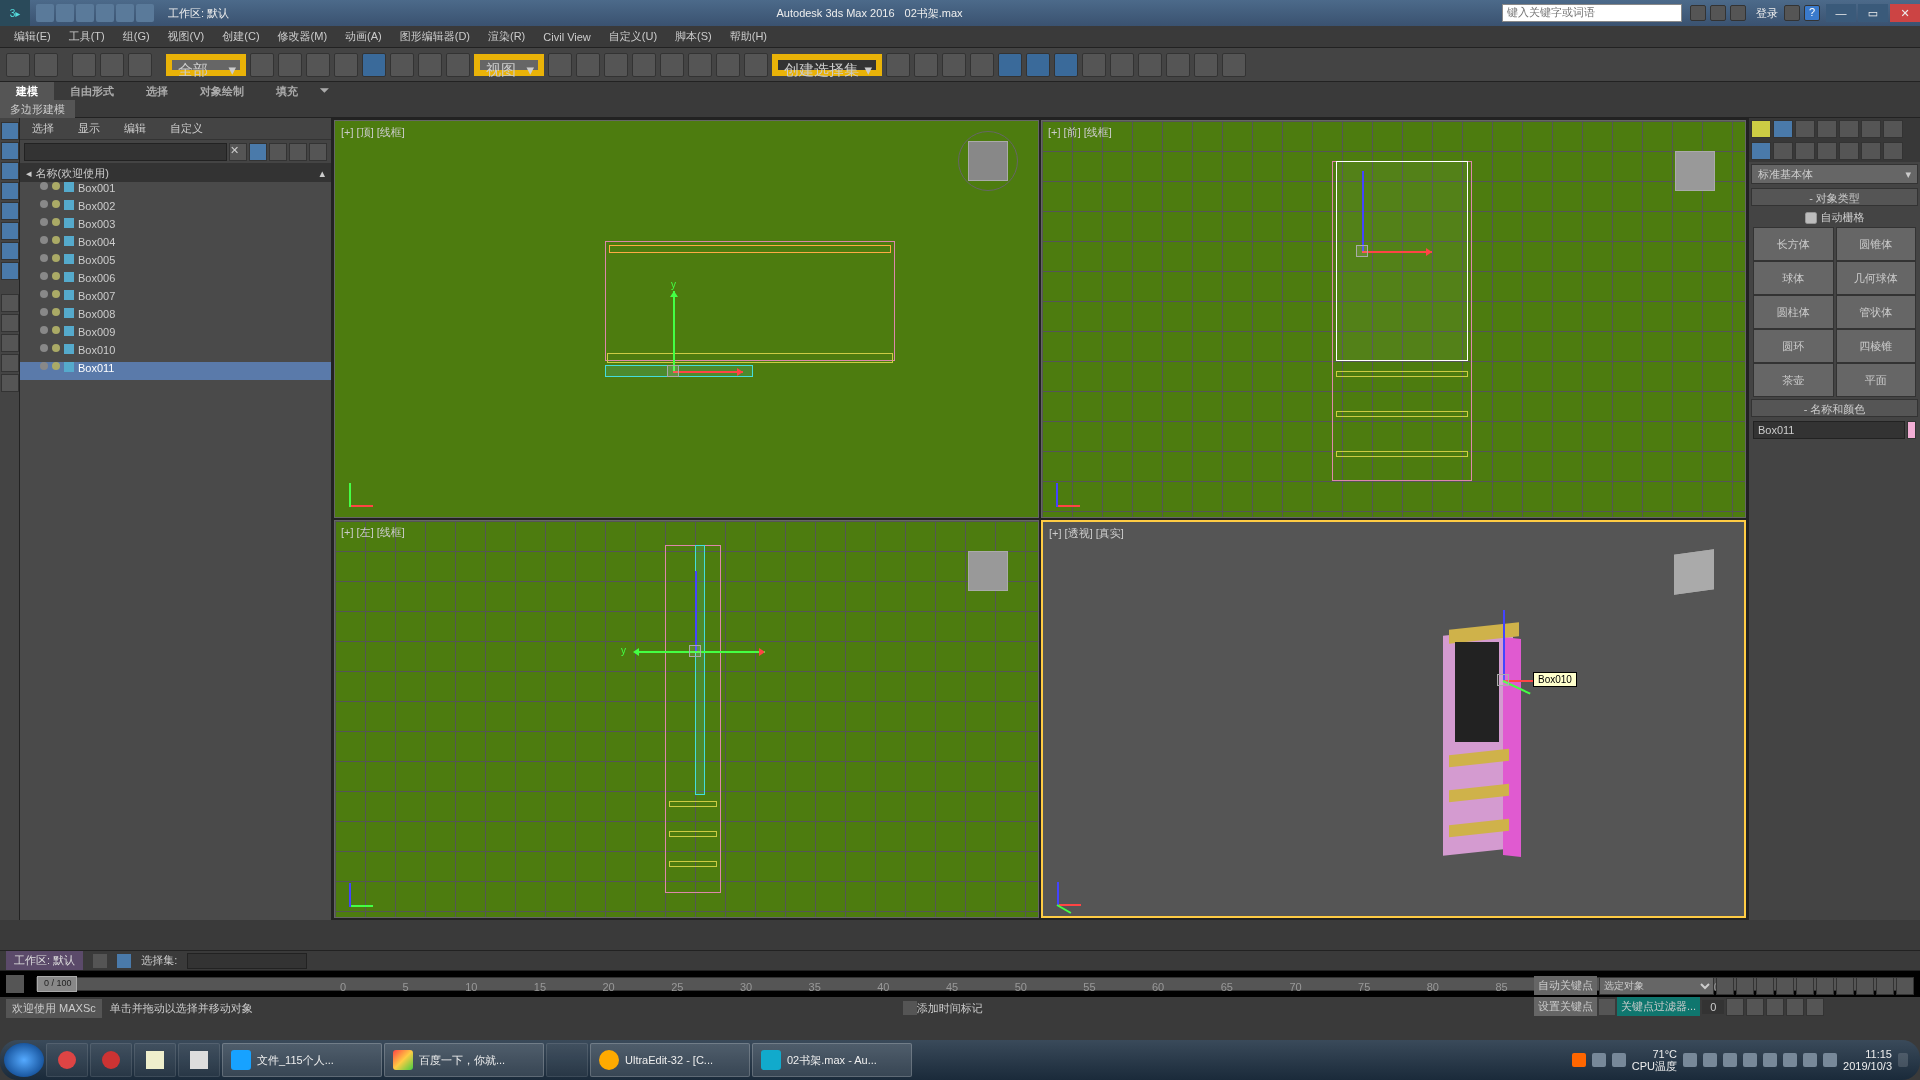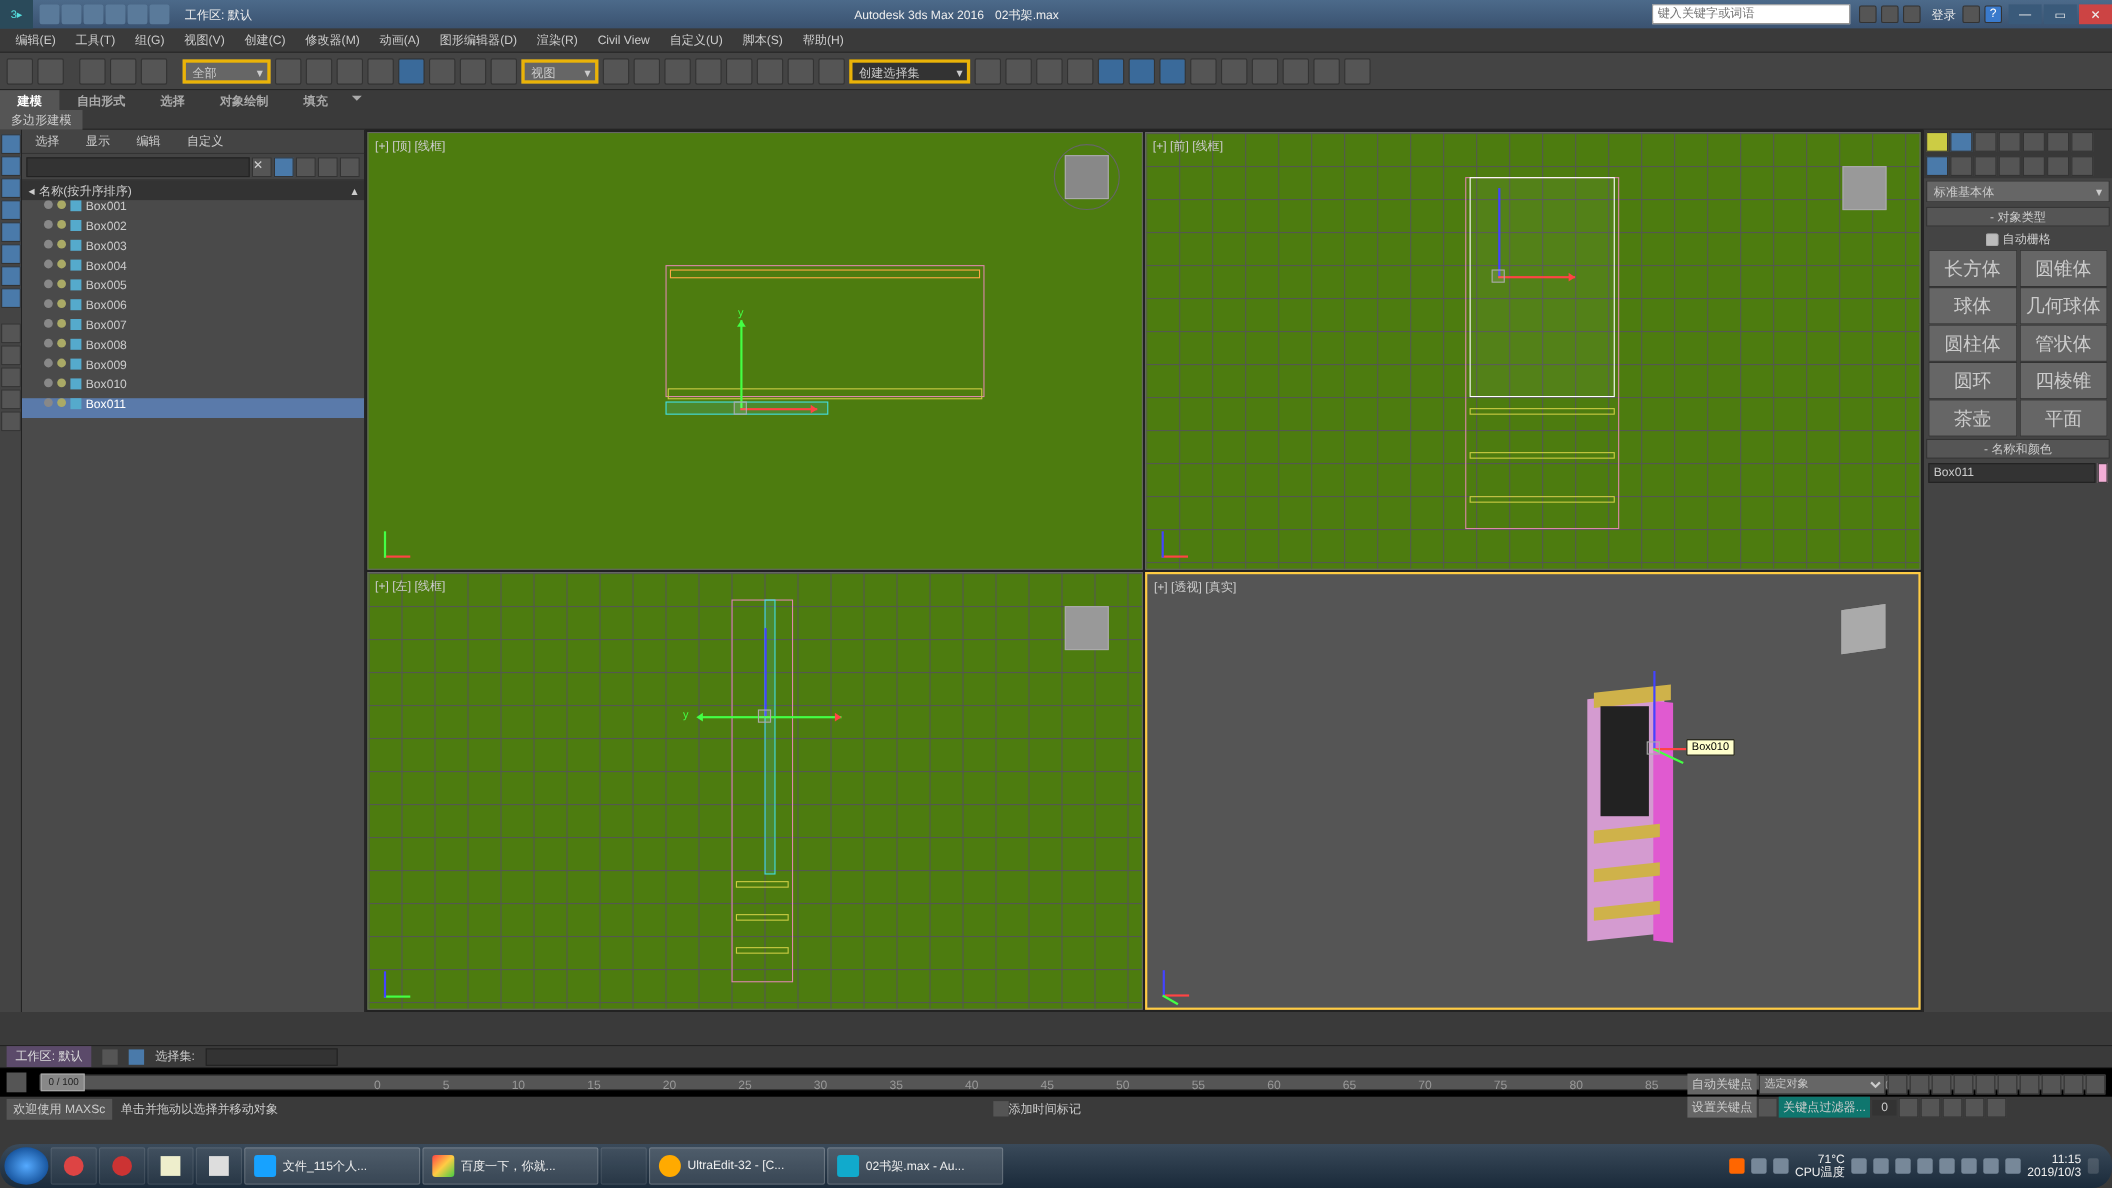--- a/index.html
+++ b/index.html
@@ -18,21 +18,21 @@
 .titlebar .winbtns { display: flex; }
 .titlebar .winbtns div { width: 30px; height: 18px; margin-left: 2px; display: flex; align-items: center; justify-content: center; }
 .titlebar .winbtns .min { background: #3a5a7a; }
 .titlebar .winbtns .max { background: #3a5a7a; }
 .titlebar .winbtns .close { background: #c44; }
 .menubar { height: 22px; background: #3a3a3a; display: flex; align-items: center; padding: 0 6px; gap: 2px; border-bottom: 1px solid #222; }
 .menubar span { padding: 2px 8px; color: #ccc; cursor: default; }
 .toolbar { height: 34px; background: #444; border-bottom: 1px solid #222; display: flex; align-items: center; padding: 0 6px; gap: 4px; }
 .tbtn { width: 24px; height: 24px; background: #555; border: 1px solid #333; border-radius: 2px; }
 .tbtn.blue { background: #3a6a9a; }
-.tsel { height: 22px; background: #666; border: 3px solid #eab308; color: #ccc; padding: 0 16px 0 6px; position: relative; font-size: 11px; line-height: 20px; }
+.tsel { height: 22px; background: #666; border: 6px solid #eab308; color: #ccc; padding: 0 16px 0 6px; position: relative; font-size: 15px; line-height: 20px; }
 .tsel::after { content: "▾"; position: absolute; right: 4px; }
 .ribbon { height: 36px; background: #3a3a3a; border-bottom: 1px solid #222; }
 .ribbon .tabs { display: flex; height: 18px; font-weight: bold; }
 .ribbon .tabs span { padding: 2px 16px; font-size: 11px; color: #aaa; }
 .ribbon .tabs span.active { background: #555; color: #fff; }
 .ribbon .sub { height: 18px; background: #555; padding: 2px 10px; font-size: 11px; display: inline-block; }
 .main { display: flex; height: 802px; }
 .lefttools { width: 20px; background: #444; border-right: 1px solid #222; display: flex; flex-direction: column; gap: 2px; padding-top: 4px; }
 .lefttools div { width: 18px; height: 18px; background: #555; margin: 0 auto; border: 1px solid #333; }
 .lefttools div.blue { background: #4a7aaa; }
@@ -72,21 +72,21 @@
 .rightpanel { width: 172px; background: #444; border-left: 1px solid #222; display: flex; flex-direction: column; }
 .rightpanel .iconrow { height: 22px; display: flex; gap: 2px; padding: 2px; background: #383838; }
 .rightpanel .iconrow div { width: 20px; height: 18px; background: #555; border: 1px solid #333; }
 .rightpanel .iconrow div.active { background: #4a7aaa; }
 .rightpanel .dd { height: 20px; background: #666; margin: 2px; display: flex; align-items: center; padding: 0 6px; font-size: 11px; position: relative; border: 1px solid #333; }
 .rightpanel .dd::after { content: "▾"; position: absolute; right: 6px; }
 .rightpanel .rollhdr { height: 18px; background: #555; text-align: center; font-size: 11px; line-height: 18px; margin: 2px; border: 1px solid #333; }
 .rightpanel .chk { display: flex; align-items: center; justify-content: center; gap: 4px; padding: 2px; font-size: 11px; }
 .rightpanel .chk input { width: 12px; height: 12px; }
 .rightpanel .btnrow { display: flex; gap: 2px; padding: 0 4px; }
-.rightpanel .btnrow button { flex: 1; height: 34px; background: #666; border: 1px solid #333; color: #ccc; font-size: 17px; }
+.rightpanel .btnrow button { flex: 1; height: 34px; background: #666; border: 1px solid #333; color: #ccc; font-size: 11px; }
 .rightpanel .nameinput { display: flex; gap: 2px; padding: 2px 4px; }
 .rightpanel .nameinput input { flex: 1; height: 18px; background: #333; border: 1px solid #222; color: #ccc; padding: 0 4px; font-size: 11px; }
 .rightpanel .nameinput .swatch { width: 18px; height: 18px; background communissue: #f8c; border: 1px solid #333; background: #f4add8; }
 .bottom { position: absolute; left: 0; right: 0; bottom: 40px; height: 90px; background: #3a3a3a; border-top: 1px solid #222; }
 .bottom .row1 { height: 20px; display: flex; align-items: center; padding: 0 6px; gap: 10px; font-size: 11px; border-bottom: 1px solid #222; }
 .bottom .row1 .ws { background: #5b4a6a; padding: 2px 8px; color: #ddd; }
 .bottom .timeline { height: 26px; display: flex; align-items: center; background: #000000; position: relative; }
 .bottom .timeline .ticklabels { position: absolute; left: 340px; right: 200px; top: 10px; display: flex; justify-content: space-between; font-size: 9px; color: #999; }
 .bottom .statusrow { height: 20px; display: flex; align-items: center; padding: 0 6px; font-size: 11px; gap: 12px; }
 .bottom .statusrow .coord { display: flex; gap: 4px; margin-left: auto; }
@@ -248,21 +248,21 @@
     <div class="ctrlrow">
       <div style="flex:1;height:18px;background:#333;border:1px solid #222"></div>
       <div class="ico">✕</div>
       <div class="ico blue"></div>
       <div class="ico"></div>
       <div class="ico"></div>
       <div class="ico"></div>
     </div>
     <div class="hdr">
       <span style="margin-right:4px">◂</span>
-        <span>名称(按升序排序)</span>
+        <span>名称(欢迎使用)</span>
       <span class="arrow">▴</span>
     </div>
     <div class="tree" id="tree">
         <div class="item">
           <span class="dot"></span>
           <span class="dot" style="background:#aa6"></span>
           <span class="cube"></span>
           <span>Box001</span>
         </div>
         <div class="item">

